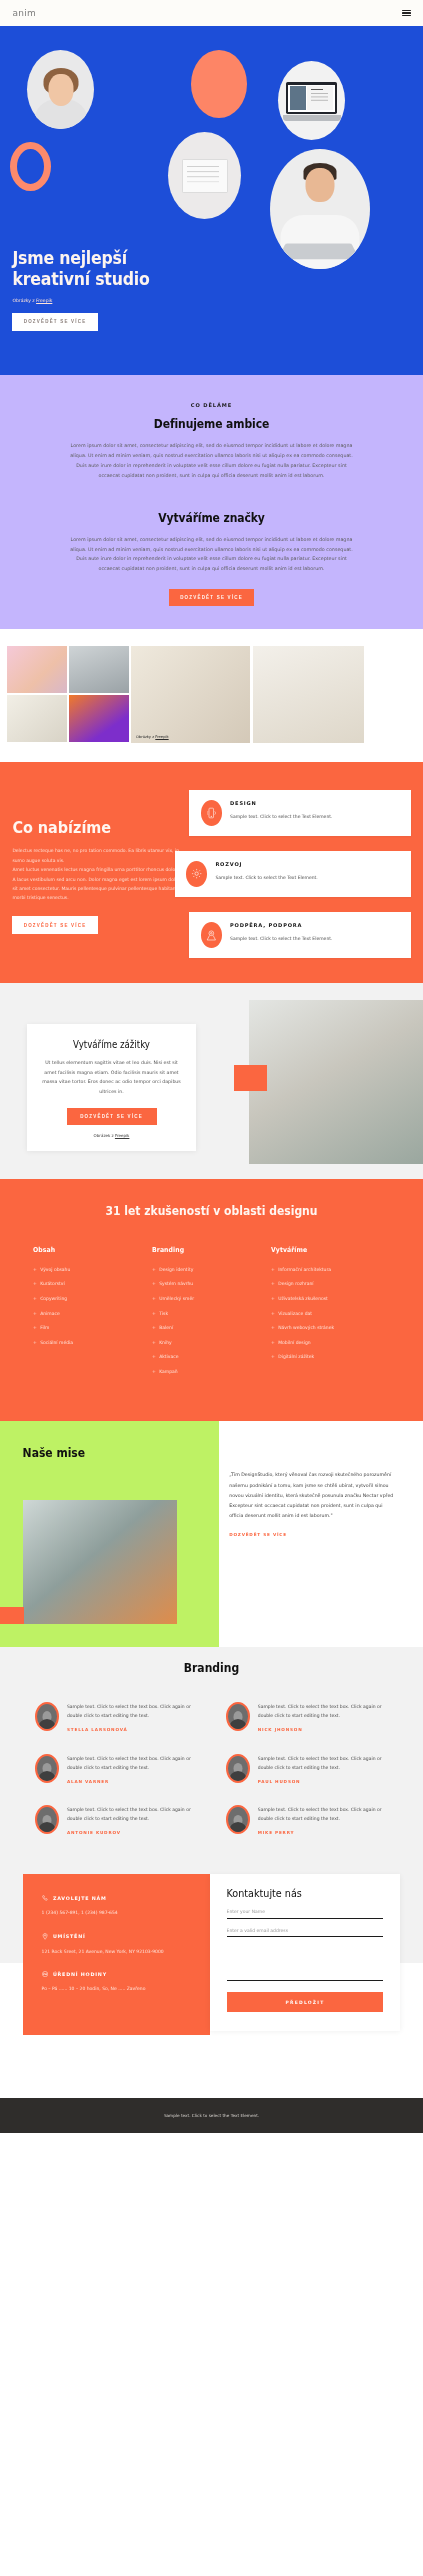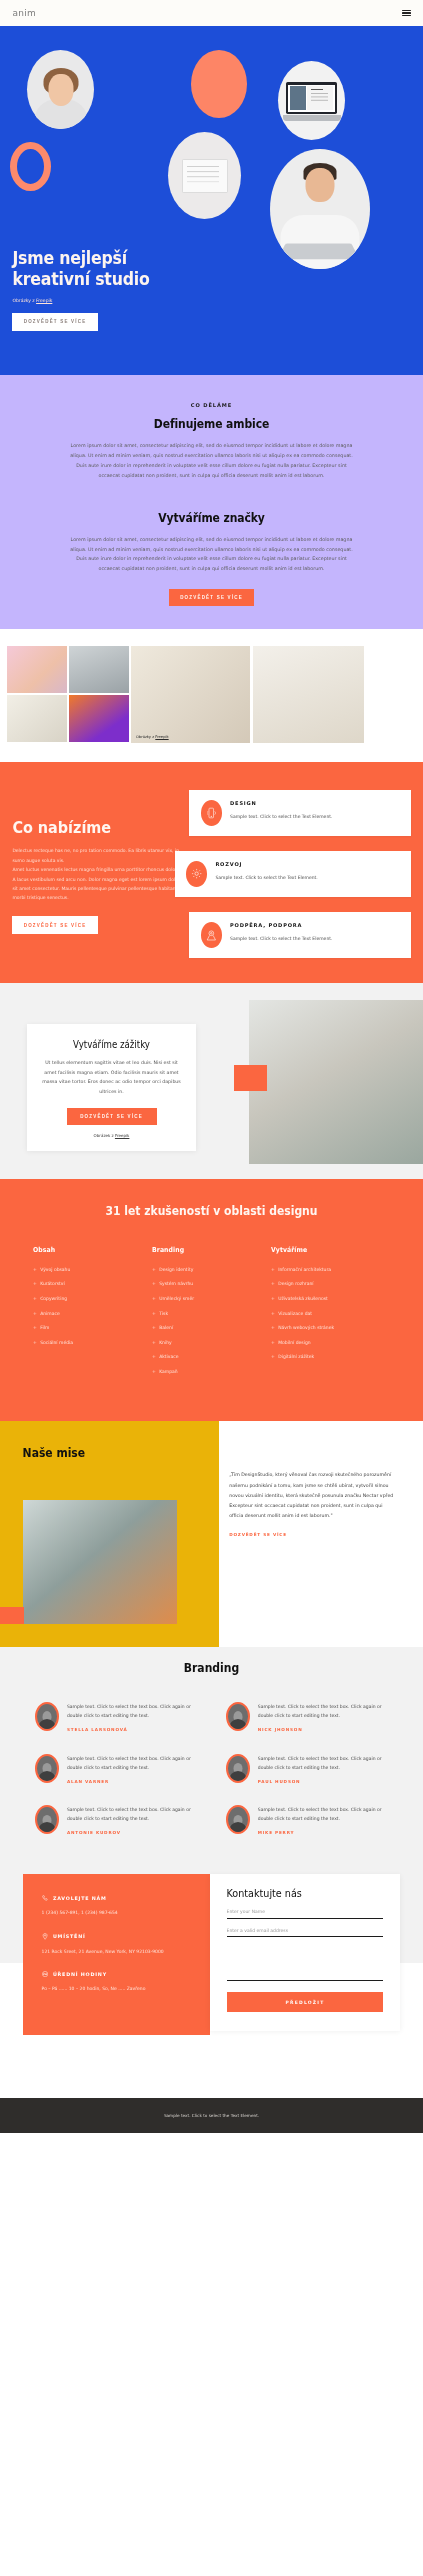--- a/index.html
+++ b/index.html
@@ -147,21 +147,21 @@
   }
   .skill-cols{display:flex;padding:0 33px;margin-top:28px;gap:0;}
   .skill-col{flex:1;}
   .skill-h{font-family:"DejaVu Sans Condensed","Liberation Sans",sans-serif;
     font-size:6.8px;font-weight:700;color:#fff;letter-spacing:0.1px;}
   .skill-list{list-style:none;margin-top:12.4px;}
   .skill-list li{font-size:4.5px;color:#ffe0d5;margin-bottom:9.6px;}
   .skill-list li .pl{color:#ffd0c0;margin-right:3.4px;}
 
   
-  .sec-mission{background:#eab308;padding:25px 0 0;position:relative;height:226px;}
+  .sec-mission{background:#bef264;padding:25px 0 0;position:relative;height:226px;}
   .mis-h2{font-family:"DejaVu Sans Condensed","Liberation Sans",sans-serif;
     font-size:12px;font-weight:700;color:#111;padding-left:22.6px;}
   .mis-img{position:absolute;left:22.6px;top:79px;width:154px;height:124px;
     background:linear-gradient(140deg,#cfd8d6,#8e9e9b 45%,#e08c4a);}
   .mis-tab{position:absolute;left:0;top:186px;width:24px;height:17px;background:#fb6640;}
   .mis-panel{position:absolute;left:219px;top:0;width:204px;min-height:226px;background:#fff;
     padding:49px 26px 22.6px 10.2px;}
   .mis-quote{font-size:4.7px;line-height:2.15;color:#3f3f3f;}
   .mis-link{margin-top:11.3px;font-size:4.2px;letter-spacing:0.8px;font-weight:700;color:#fb6640;}
 

